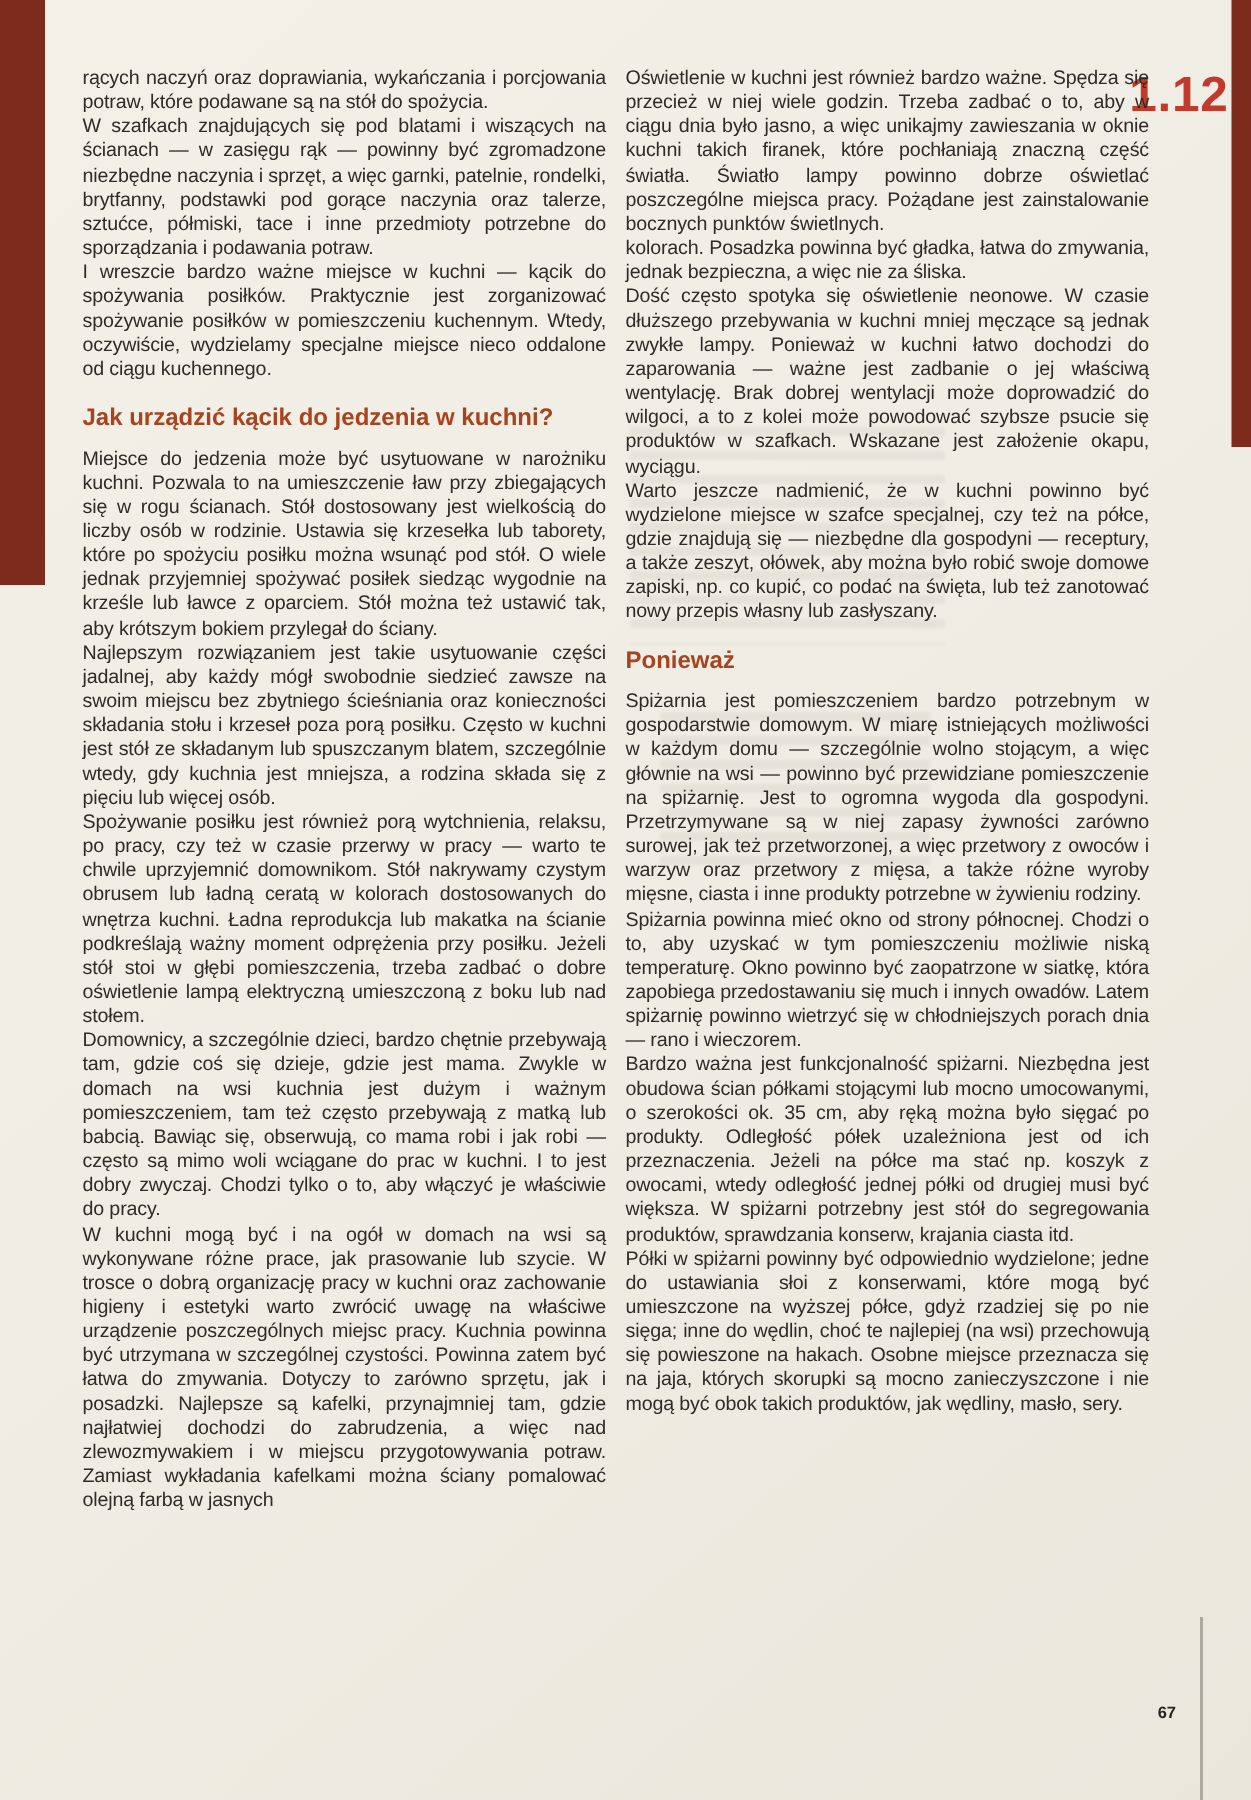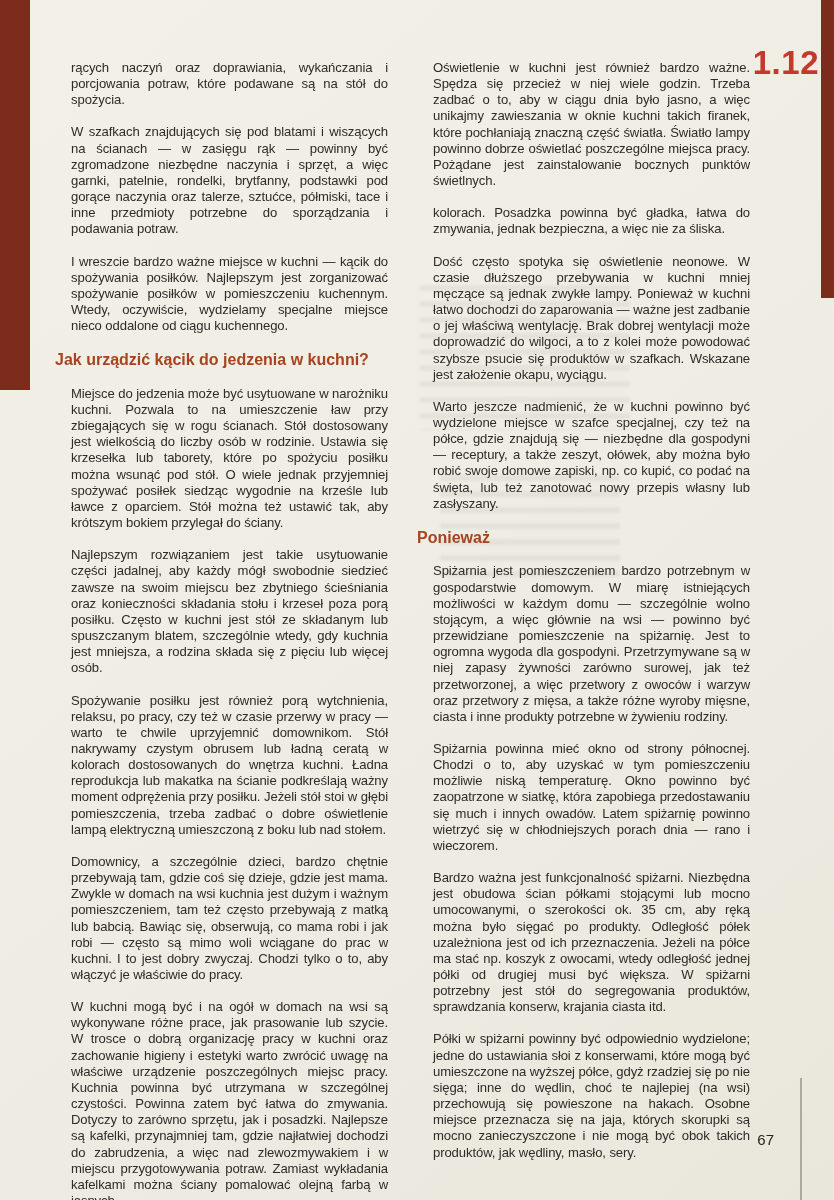--- a/index.html
+++ b/index.html
@@ -49,41 +49,41 @@
     left: 55px;
     top: 44px;
     width: 712px;
     display: flex;
     gap: 13px;
   }
   .col {
     width: 349px;
   }
   p.paragraph {
-    margin: 16px;
+    margin: 0;
     text-align: justify;
     font-size: 13.1px;
     line-height: 16.15px;
     color: #2e2b28;
     letter-spacing: -0.1px;
   }
   h2.section-heading {
-    margin: 0 0 9px 0;
+    margin: 15px 0 9px 0;
     font-size: 16px;
     line-height: 19.5px;
     color: #a8431f;
     font-weight: bold;
     letter-spacing: 0;
   }
   .page-number {
     position: absolute;
-    right: 60px;
+    right: 50px;
     bottom: 52px;
-    font-size: 15px;
-    font-weight: normal;
+    font-size: 11px;
+    font-weight: bold;
     color: #262422;
   }
   
   .scan-line {
     position: absolute;
     right: 32px;
     bottom: 0;
     width: 2px;
     height: 122px;
     background: rgba(60, 55, 50, 0.35);
@@ -116,21 +116,21 @@
 
   <div class="section-number">1.12</div>
 
   <div class="bleed bleed-1"></div>
   <div class="bleed bleed-2"></div>
 
   <div class="columns">
     <div class="col">
         <p class="paragraph">rących naczyń oraz doprawiania, wykańczania i porcjowania potraw, które podawane są na stół do spożycia.</p>
         <p class="paragraph">W szafkach znajdujących się pod blatami i wiszących na ścianach — w zasięgu rąk — powinny być zgromadzone niezbędne naczynia i sprzęt, a więc garnki, patelnie, rondelki, brytfanny, podstawki pod gorące naczynia oraz talerze, sztućce, półmiski, tace i inne przedmioty potrzebne do sporządzania i podawania potraw.</p>
-        <p class="paragraph">I wreszcie bardzo ważne miejsce w kuchni — kącik do spożywania posiłków. Najlepszym jest zorganizować spożywanie posiłków w pomieszczeniu kuchennym. Wtedy, oczywiście, wydzielamy specjalne miejsce nieco oddalone od ciągu kuchennego.</p>
+        <p class="paragraph">I wreszcie bardzo ważne miejsce w kuchni — kącik do spożywania posiłków. Praktycznie jest zorganizować spożywanie posiłków w pomieszczeniu kuchennym. Wtedy, oczywiście, wydzielamy specjalne miejsce nieco oddalone od ciągu kuchennego.</p>
         <h2 class="section-heading">Jak urządzić kącik do jedzenia w kuchni?</h2>
         <p class="paragraph">Miejsce do jedzenia może być usytuowane w narożniku kuchni. Pozwala to na umieszczenie ław przy zbiegających się w rogu ścianach. Stół dostosowany jest wielkością do liczby osób w rodzinie. Ustawia się krzesełka lub taborety, które po spożyciu posiłku można wsunąć pod stół. O wiele jednak przyjemniej spożywać posiłek siedząc wygodnie na krześle lub ławce z oparciem. Stół można też ustawić tak, aby krótszym bokiem przylegał do ściany.</p>
         <p class="paragraph">Najlepszym rozwiązaniem jest takie usytuowanie części jadalnej, aby każdy mógł swobodnie siedzieć zawsze na swoim miejscu bez zbytniego ścieśniania oraz konieczności składania stołu i krzeseł poza porą posiłku. Często w kuchni jest stół ze składanym lub spuszczanym blatem, szczególnie wtedy, gdy kuchnia jest mniejsza, a rodzina składa się z pięciu lub więcej osób.</p>
         <p class="paragraph">Spożywanie posiłku jest również porą wytchnienia, relaksu, po pracy, czy też w czasie przerwy w pracy — warto te chwile uprzyjemnić domownikom. Stół nakrywamy czystym obrusem lub ładną ceratą w kolorach dostosowanych do wnętrza kuchni. Ładna reprodukcja lub makatka na ścianie podkreślają ważny moment odprężenia przy posiłku. Jeżeli stół stoi w głębi pomieszczenia, trzeba zadbać o dobre oświetlenie lampą elektryczną umieszczoną z boku lub nad stołem.</p>
         <p class="paragraph">Domownicy, a szczególnie dzieci, bardzo chętnie przebywają tam, gdzie coś się dzieje, gdzie jest mama. Zwykle w domach na wsi kuchnia jest dużym i ważnym pomieszczeniem, tam też często przebywają z matką lub babcią. Bawiąc się, obserwują, co mama robi i jak robi — często są mimo woli wciągane do prac w kuchni. I to jest dobry zwyczaj. Chodzi tylko o to, aby włączyć je właściwie do pracy.</p>
         <p class="paragraph">W kuchni mogą być i na ogół w domach na wsi są wykonywane różne prace, jak prasowanie lub szycie. W trosce o dobrą organizację pracy w kuchni oraz zachowanie higieny i estetyki warto zwrócić uwagę na właściwe urządzenie poszczególnych miejsc pracy. Kuchnia powinna być utrzymana w szczególnej czystości. Powinna zatem być łatwa do zmywania. Dotyczy to zarówno sprzętu, jak i posadzki. Najlepsze są kafelki, przynajmniej tam, gdzie najłatwiej dochodzi do zabrudzenia, a więc nad zlewozmywakiem i w miejscu przygotowywania potraw. Zamiast wykładania kafelkami można ściany pomalować olejną farbą w jasnych</p>
       </div>
     <div class="col">
         <p class="paragraph">Oświetlenie w kuchni jest również bardzo ważne. Spędza się przecież w niej wiele godzin. Trzeba zadbać o to, aby w ciągu dnia było jasno, a więc unikajmy zawieszania w oknie kuchni takich firanek, które pochłaniają znaczną część światła. Światło lampy powinno dobrze oświetlać poszczególne miejsca pracy. Pożądane jest zainstalowanie bocznych punktów świetlnych.</p>
         <p class="paragraph">kolorach. Posadzka powinna być gładka, łatwa do zmywania, jednak bezpieczna, a więc nie za śliska.</p>

